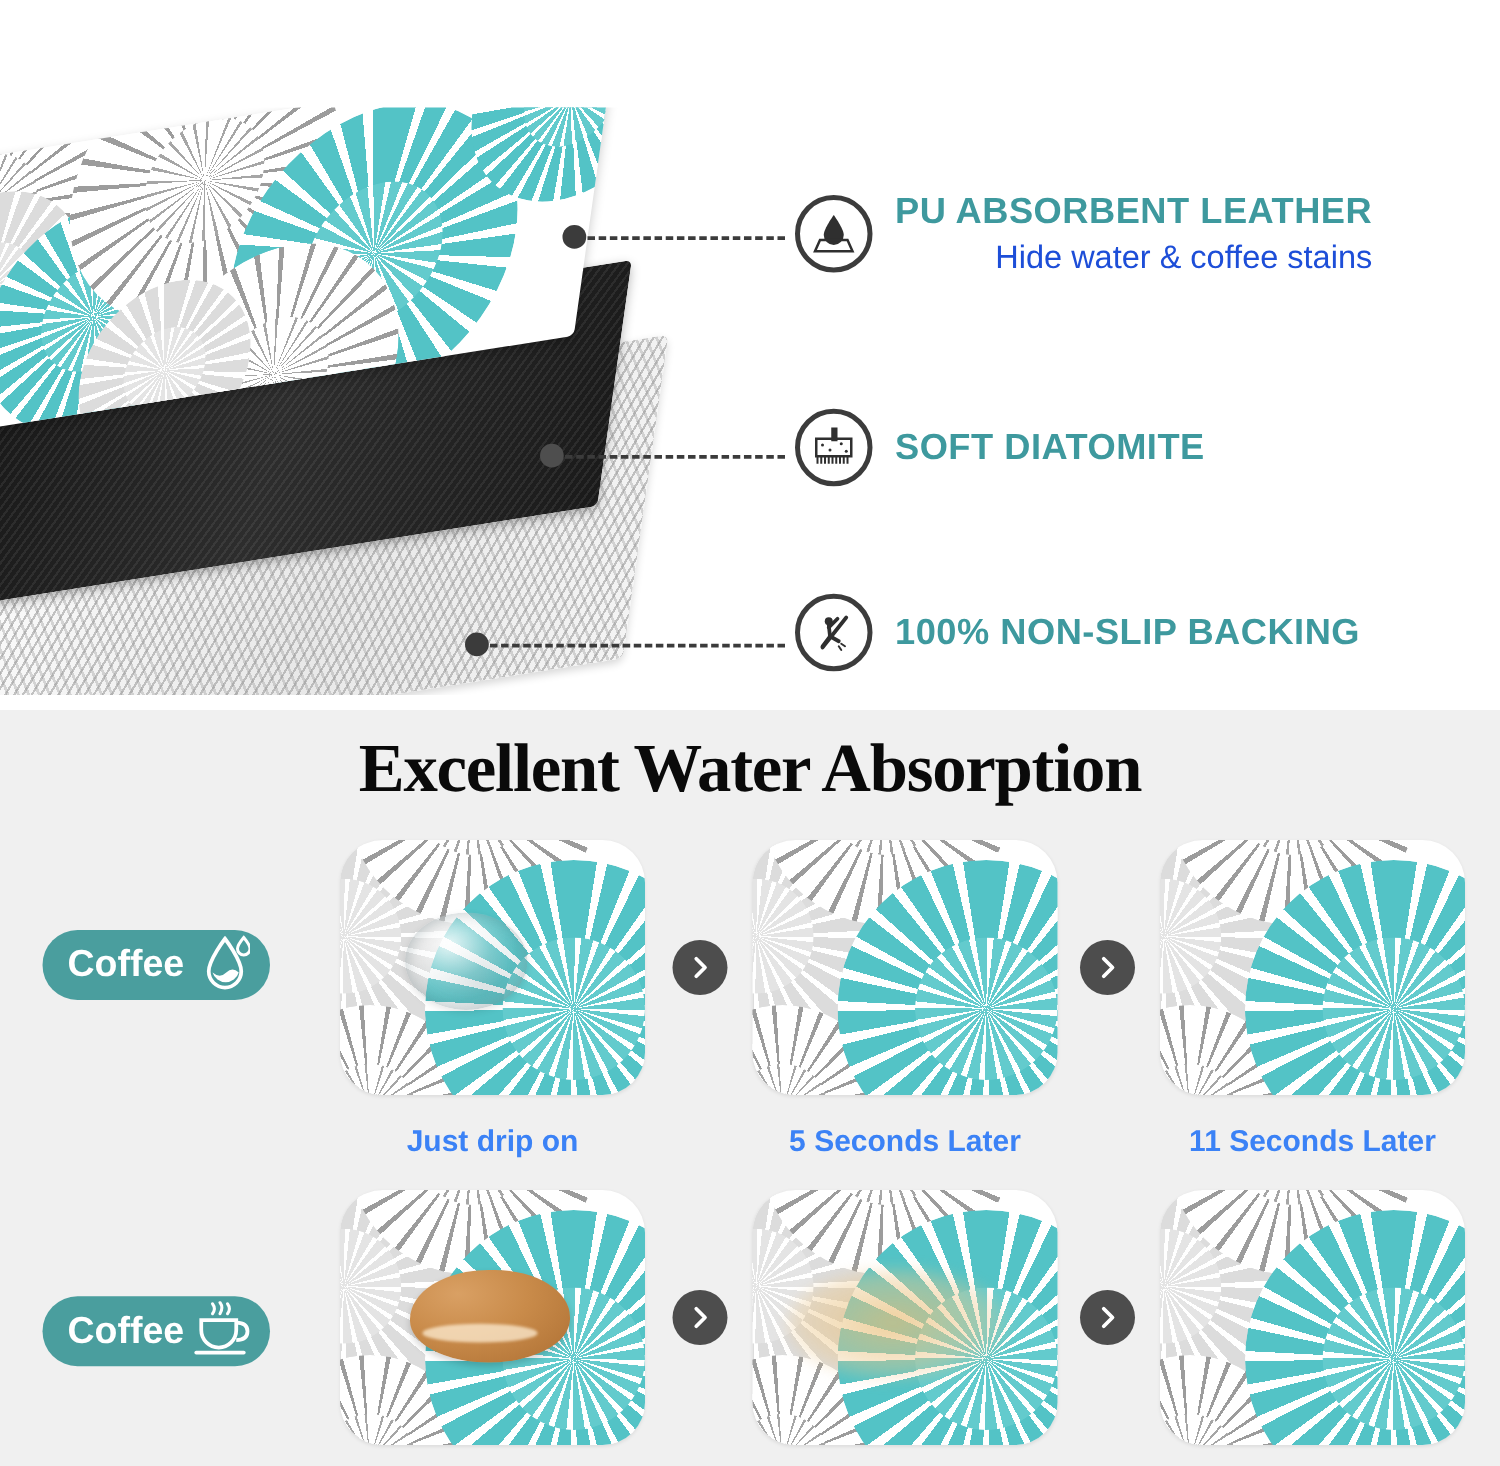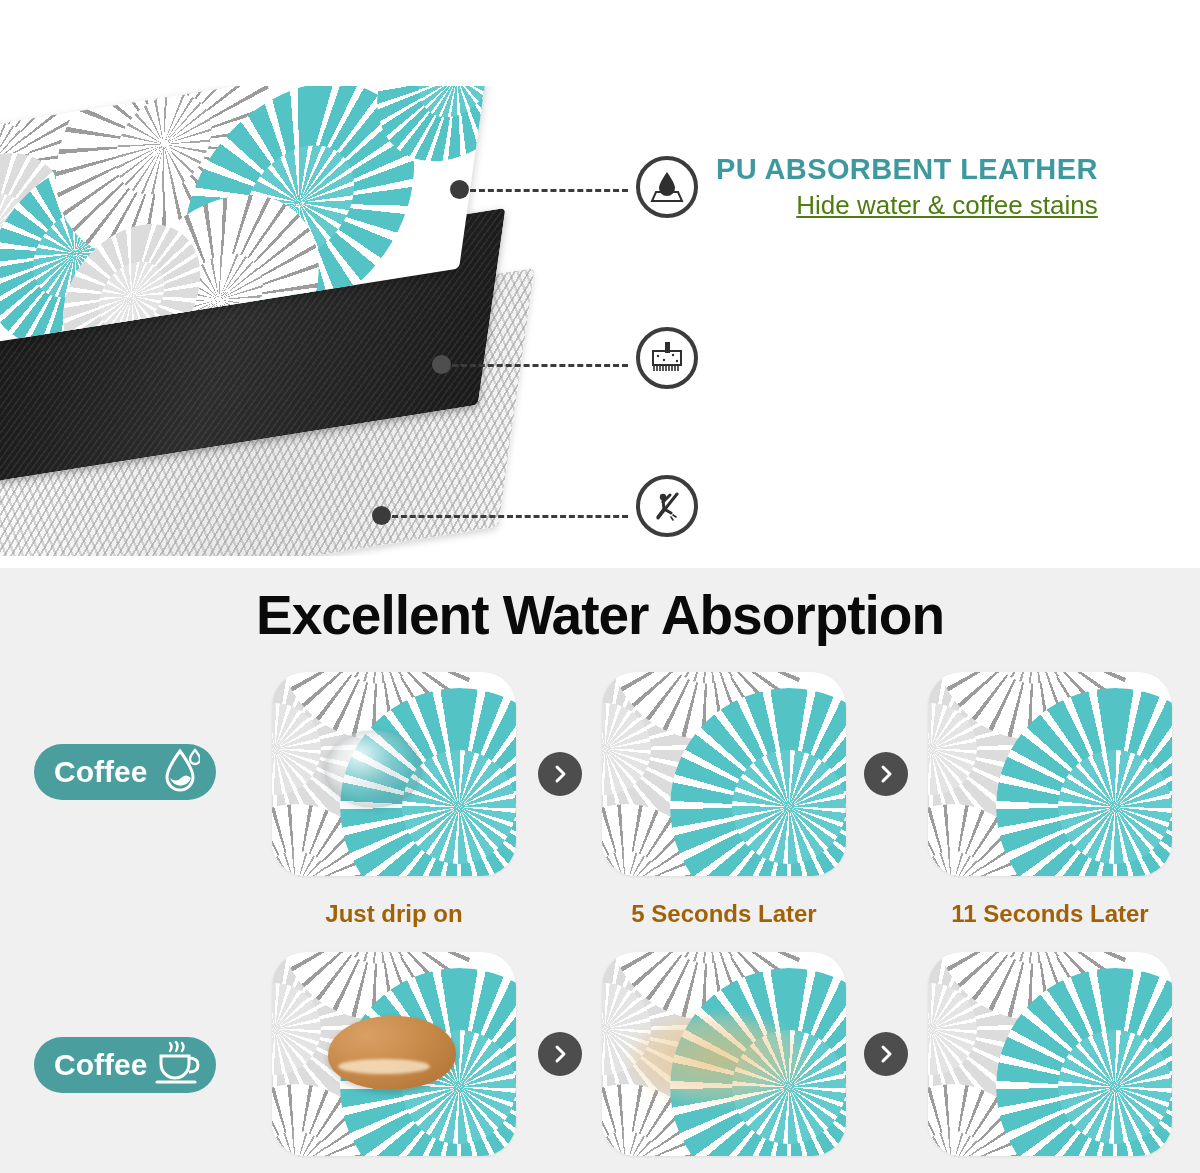--- a/index.html
+++ b/index.html
@@ -187,25 +187,24 @@
   .feat-title {
     font-size: 29px;
     font-weight: bold;
     color: #3e999e;
     letter-spacing: 0.4px;
     line-height: 34px;
     white-space: nowrap;
   }
   .feat-sub {
     font-size: 26px;
-    color: #4d7c0f;
+    color: #1d4ed8;
     line-height: 34px;
     white-space: nowrap;
     margin-top: 2px;
-    text-decoration: underline;
   }
 
   
   .section-absorb {
     position: absolute;
     left: 0; top: 568px;
     width: 1200px; height: 605px;
     background: #f0f0f0;
     overflow: hidden;
   }
@@ -214,21 +213,21 @@
     position: absolute;
     left: 0; top: 584px;
     width: 1200px;
     text-align: center;
     font-size: 55px;
     font-weight: bold;
     color: #0a0a0a;
     letter-spacing: -1px;
     line-height: 62px;
     white-space: nowrap;
-    font-family: Liberation Sans, sans-serif;
+    font-family: Liberation Serif, serif;
   }
 
   
   .badge {
     position: absolute;
     left: 34px;
     width: 182px; height: 56px;
     border-radius: 28px;
     background: #4a9e9e;
     display: flex;
@@ -325,21 +324,21 @@
   .arrow-c2 { left: 864px; top: 1032px; }
 
   
   .caption {
     position: absolute;
     top: 899px;
     width: 244px;
     text-align: center;
     font-size: 24px;
     font-weight: bold;
-    color: #a16207;
+    color: #3b82f6;
     line-height: 30px;
     white-space: nowrap;
   }
 </style>
 </head>
 <body>
 
 <div class="section-premium">
 
 
@@ -398,35 +397,37 @@
           <line x1="15" y1="26" x2="15" y2="32"></line>
           <line x1="18" y1="26" x2="18" y2="32"></line>
           <line x1="21" y1="26" x2="21" y2="32"></line>
           <line x1="24" y1="26" x2="24" y2="32"></line>
           <line x1="27" y1="26" x2="27" y2="32"></line>
           <line x1="30" y1="26" x2="30" y2="32"></line>
         </g>
       </svg>
     </div>
     <div class="feat-text">
+      <div class="feat-title">SOFT DIATOMITE</div>
     </div>
   </div>
 
   <div class="feature feature-3">
     <div class="feat-icon">
       <svg width="40" height="40" viewBox="0 0 40 40">
         <circle cx="16" cy="11" r="3.2" fill="#2f2f2f"></circle>
         <path d="M16 14 L17 23 L11 31" stroke="#2f2f2f" stroke-width="3" fill="none" stroke-linecap="round"></path>
         <path d="M17 23 L24 27" stroke="#2f2f2f" stroke-width="3" fill="none" stroke-linecap="round"></path>
         <path d="M16 16 L23 9" stroke="#2f2f2f" stroke-width="3" fill="none" stroke-linecap="round"></path>
         <path d="M26 29 l3 2 M24 31 l2 3" stroke="#2f2f2f" stroke-width="1.6" stroke-linecap="round"></path>
         <line x1="30" y1="8" x2="11" y2="32" stroke="#2f2f2f" stroke-width="3" stroke-linecap="round"></line>
       </svg>
     </div>
     <div class="feat-text">
+      <div class="feat-title">100% NON-SLIP BACKING</div>
     </div>
   </div>
 </div>
 
 <div class="section-absorb"></div>
 
 <div class="absorb-title">Excellent Water Absorption</div>
 
 <div class="badge badge-water">
   <span class="badge-label">Coffee</span>

